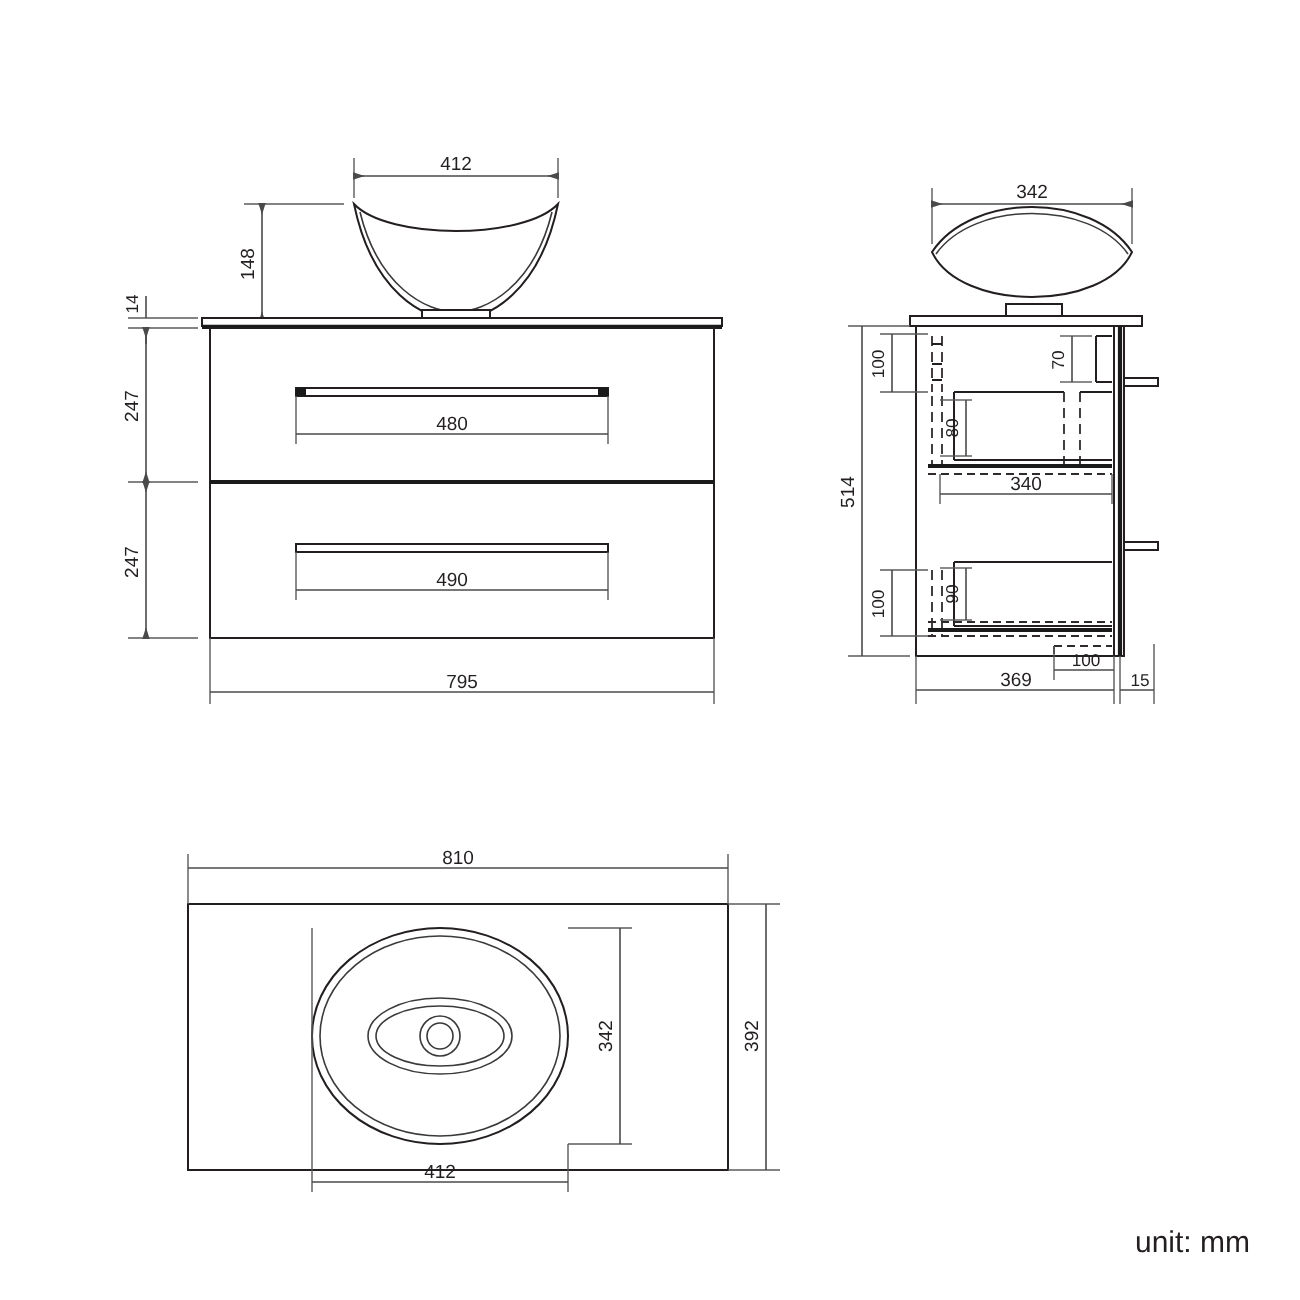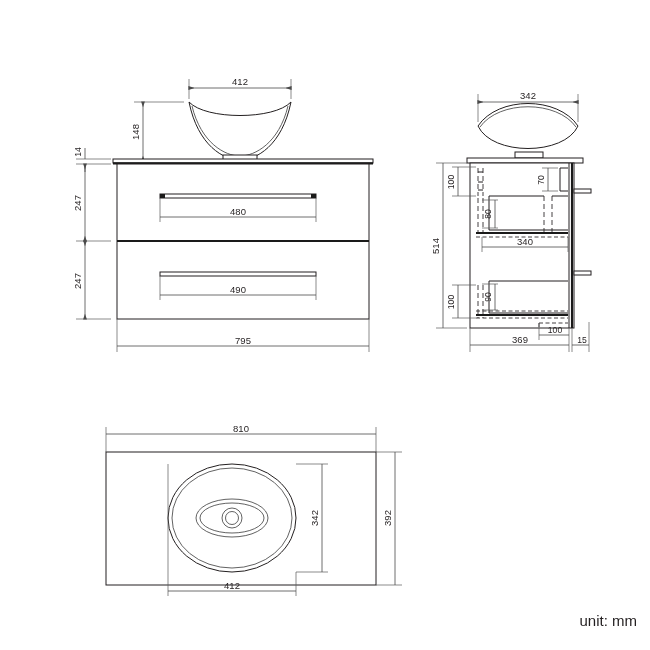--- a/index.html
+++ b/index.html
@@ -9,21 +9,21 @@
   }
   body {
     width: 650px;
     height: 650px;
     font-family: "Liberation Sans", sans-serif;
     overflow: hidden;
     position: relative;
   }
   #drawing-root {
     position: absolute;
-    left: 12px;
+    left: 0;
     top: 0;
     width: 628px;
     height: 650px;
   }
   svg { display: block; }
   .ln      { stroke: #231f20; stroke-width: 1; fill: none; stroke-linecap: butt; }
   .ln-thin { stroke: #3a3a3a; stroke-width: 0.8; fill: none; }
   .ln-dim  { stroke: #4a4a4a; stroke-width: 0.8; fill: none; }
   .ln-ext  { stroke: #5a5a5a; stroke-width: 0.7; fill: none; }
   .ln-hid  { stroke: #2f2b2c; stroke-width: 0.9; fill: none; stroke-dasharray: 5 3; }

